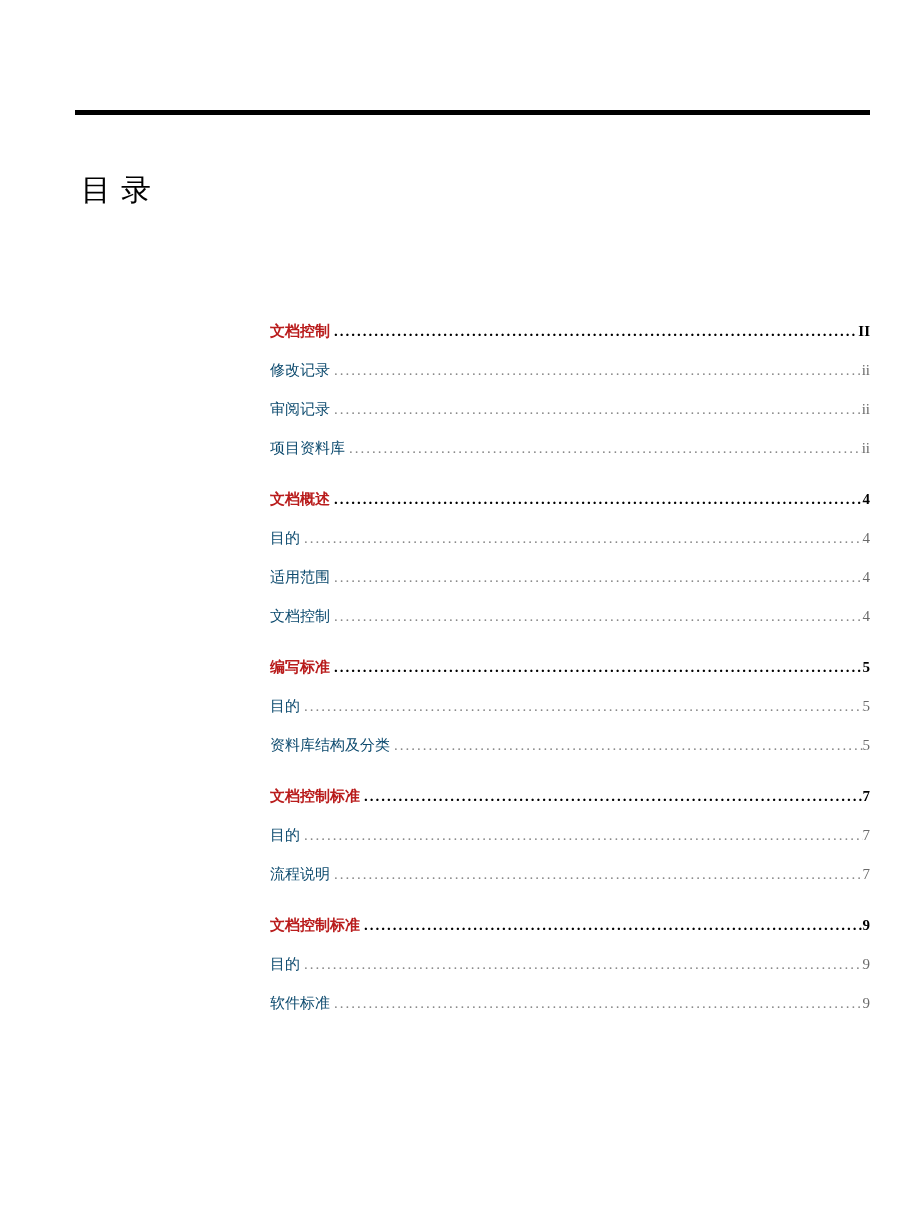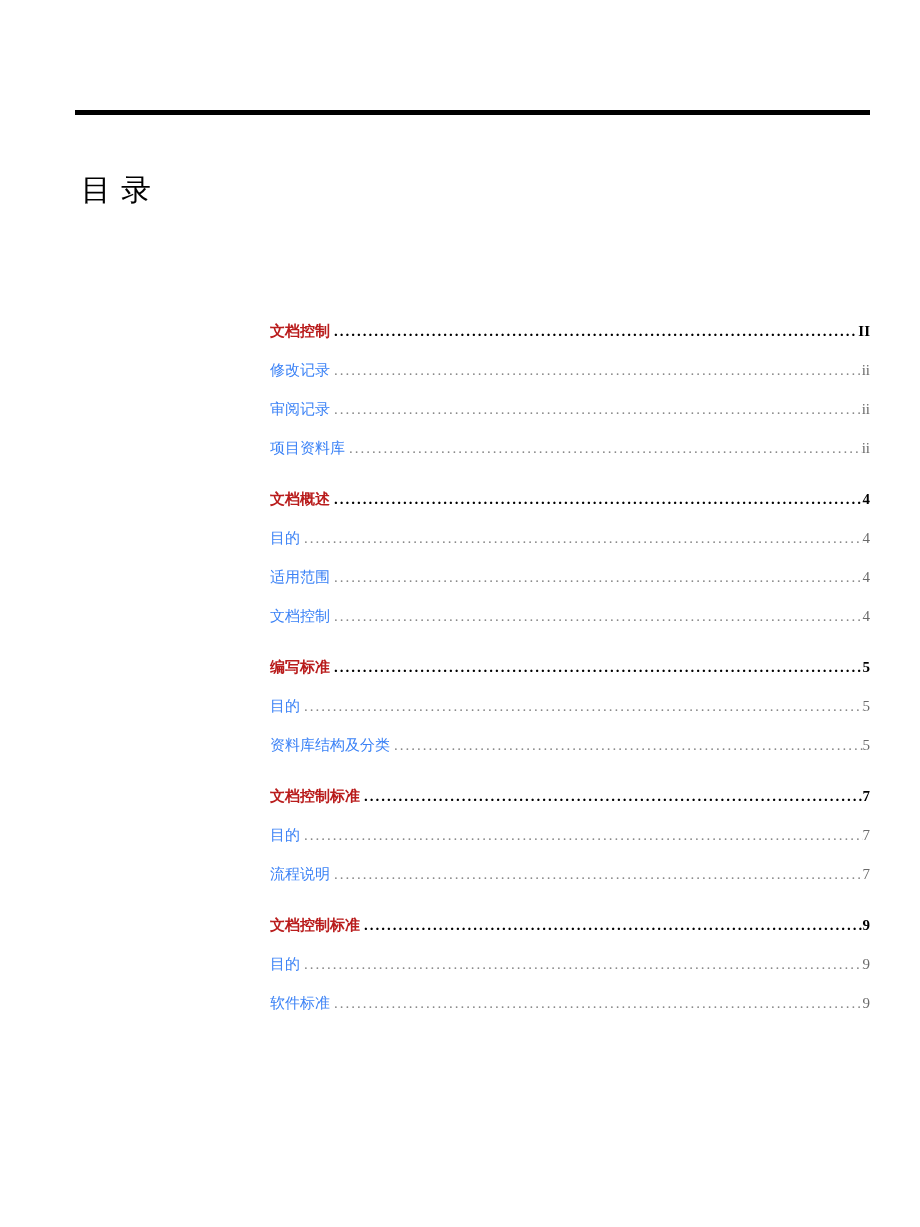--- a/index.html
+++ b/index.html
@@ -52,21 +52,21 @@
     font-weight: normal;
     color: #555;
   }
   .toc-label {
     flex: 0 0 auto;
   }
   .toc-label.level0 {
     color: #b91c1c;
   }
   .toc-label.level1 {
-    color: #3b82f6;
+    color: #0c4a6e;
   }
   .toc-dots {
     flex: 1 1 auto;
     overflow: hidden;
     letter-spacing: 2px;
     color: inherit;
     padding: 0 4px;
   }
   .toc-dots::after {
     content: "........................................................................................................................................................................................................";

